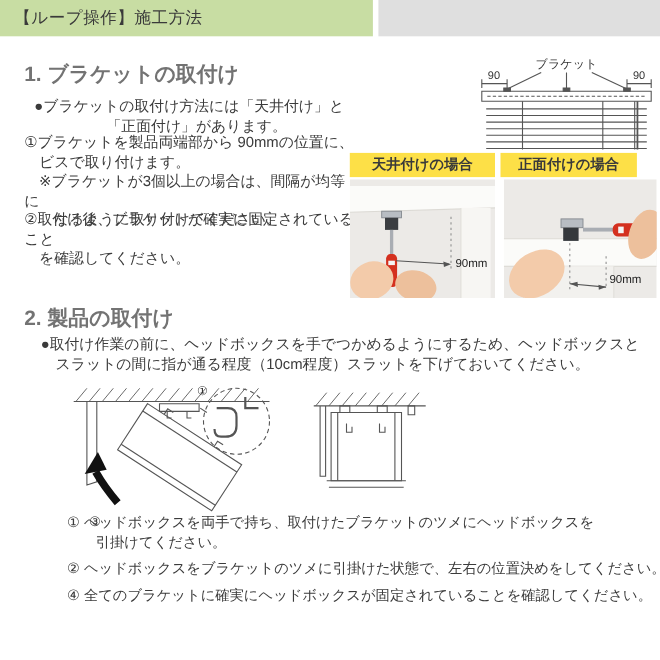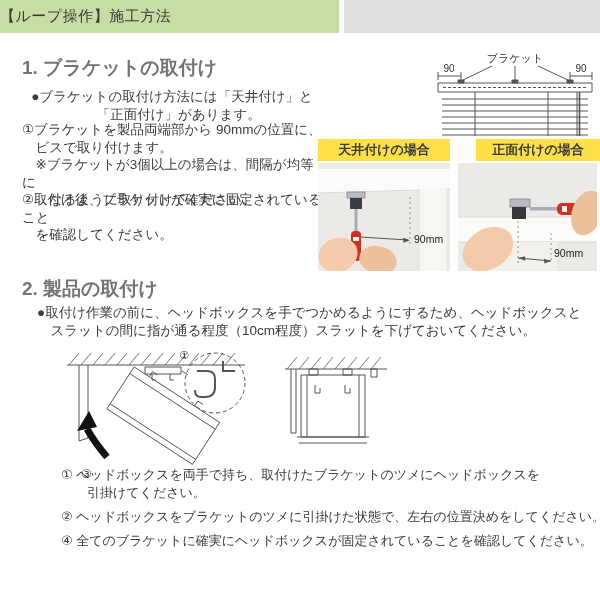--- a/index.html
+++ b/index.html
@@ -1,21 +1,21 @@
 <!DOCTYPE html>
 <html><head>
 <meta charset="utf-8">
 <style>
   * { margin:0; padding:0; box-sizing:border-box; }
   body { font-family: "Liberation Sans", "DejaVu Sans", sans-serif; background:#fff; }
   #page { position:relative; width:600px; height:600px; background:#ffffff; overflow:hidden; }
 
   
   .hdr-green { position:absolute; left:0; top:0; width:339px; height:33px; background:#c8dda3;
-               display:flex; align-items:center; 
+               display:flex; align-items:center; padding-left:13px;
                font-size:15px; color:#3a3a3a; letter-spacing:.5px; }
   .hdr-gray  { position:absolute; left:344px; top:0; width:256px; height:33px; background:#dfdfdf; }
 
   
   .sec-title { position:absolute; font-size:19px; font-weight:bold; color:#737373; }
 
   
   .txt { position:absolute; font-size:13.5px; line-height:17.5px; color:#3b3b3b; white-space:pre-line; }
 
   
@@ -84,21 +84,21 @@
       <line x1="118" y1="42" x2="118" y2="86"></line>
       <line x1="147" y1="42" x2="147" y2="86"></line>
       <line x1="149.5" y1="42" x2="149.5" y2="86" stroke-width="1.6"></line>
     </g>
     <text x="85" y="12" text-anchor="middle" font-size="11" fill="#333">ブラケット</text>
     <text x="19" y="22" text-anchor="middle" font-size="10" fill="#333">90</text>
     <text x="151" y="22" text-anchor="middle" font-size="10" fill="#333">90</text>
   </svg>
 
   <div class="caption" style="left:318px; width:132px;">天井付けの場合</div>
-  <div class="caption" style="left:476px; width:124px;">正面付けの場合</div>
+  <div class="caption" style="left:455px; width:124px;">正面付けの場合</div>
 
   <svg class="photo" style="left:318px;" width="132" height="108" viewBox="0 0 132 108">
     <rect x="0" y="0" width="132" height="108" fill="#eceae7"></rect>
 
     <polygon points="0,6 132,6 132,26 0,30" fill="#fbfbf9"></polygon>
     <line x1="0" y1="30" x2="132" y2="26" stroke="#dcdad5" stroke-width="1"></line>
 
     <rect x="101" y="26" width="27" height="82" fill="#f7f6f3"></rect>
     <line x1="101" y1="26" x2="101" y2="108" stroke="#e0dfda" stroke-width="1"></line>
 

